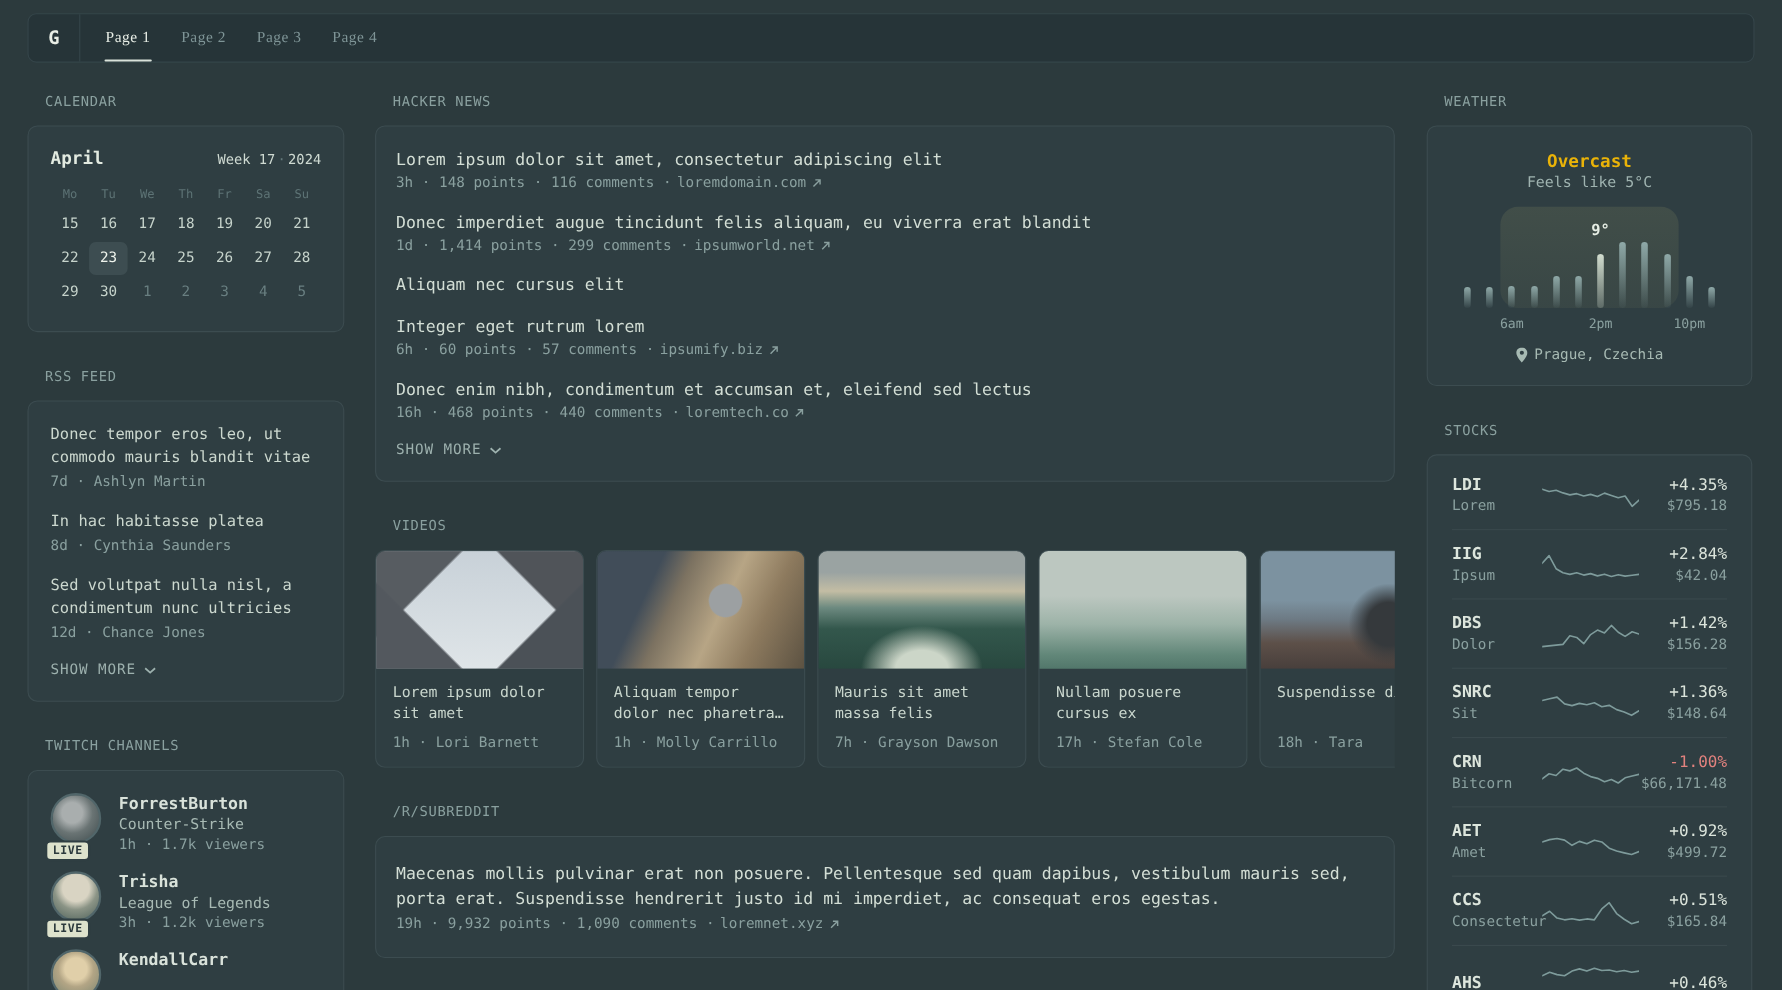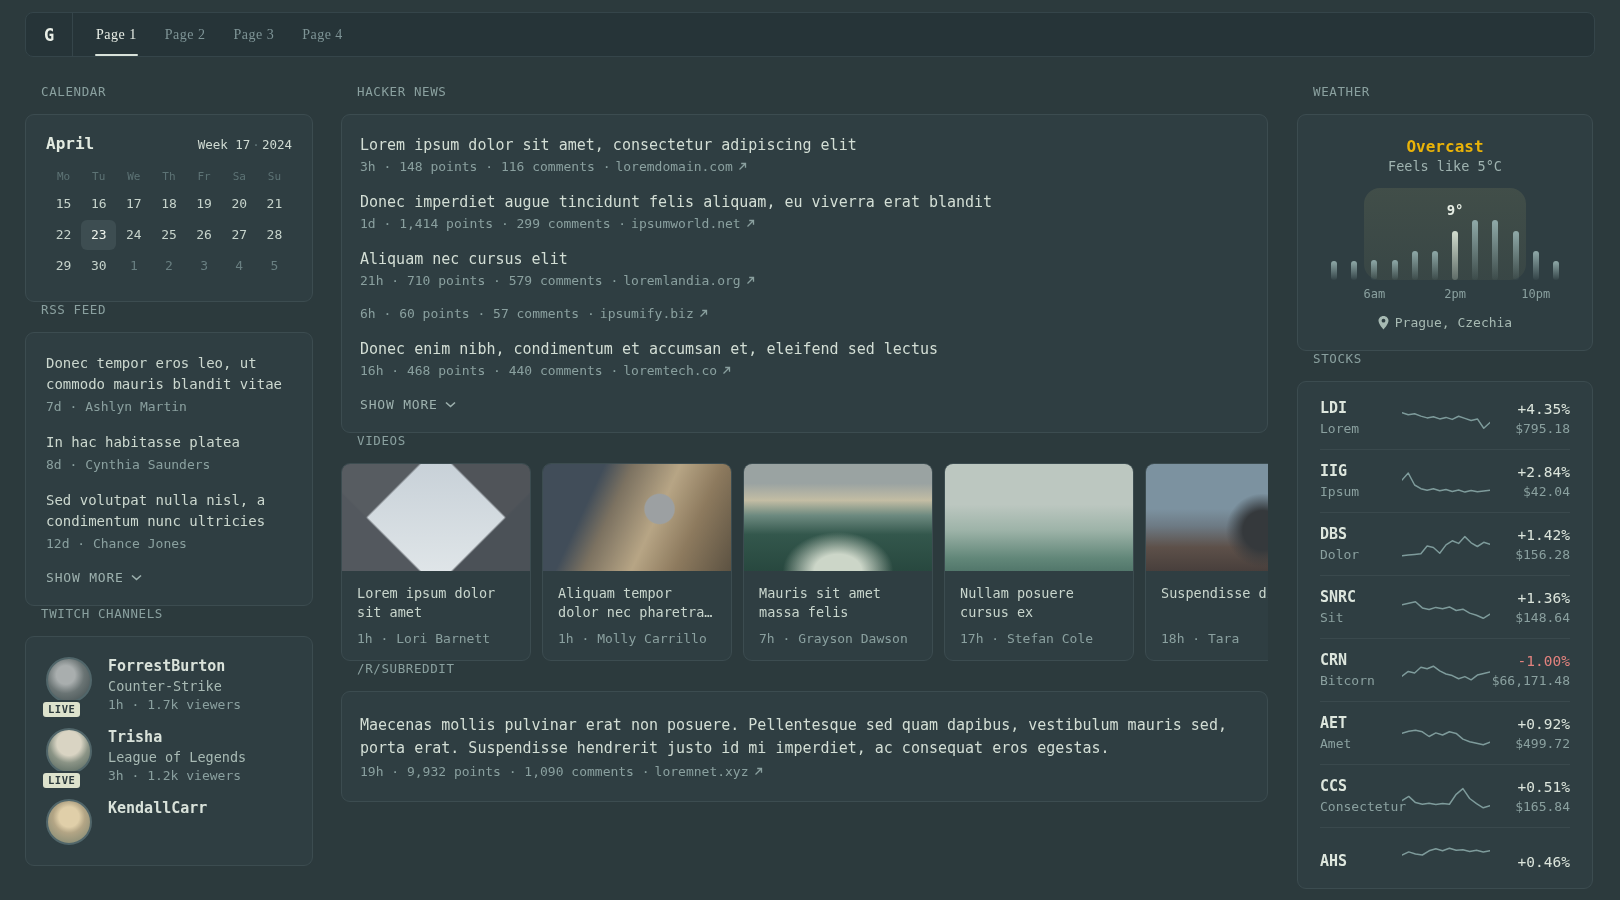--- a/index.html
+++ b/index.html
@@ -46,21 +46,21 @@
   .tab.active{color:#e8eee6;}
   .tab.active::after{
     content:"";position:absolute;left:13px;right:13px;bottom:0;height:2px;
     background:#d9e2da;border-radius:2px;
   }
   
   .col{position:absolute;top:84px;}
   .col-left{left:25px;width:288px;}
   .col-mid{left:341px;width:927px;}
   .col-right{left:1297px;width:296px;}
-  .widget + .widget{}
+  .widget + .widget{margin-top:32px;}
   .section-label{
     font-size:12.5px;color:#8aa09f;letter-spacing:0.6px;
     padding-left:16px;margin-bottom:15px;height:15px;
   }
   .card{
     background:var(--panel);
     border:1px solid var(--border);
     border-radius:9px;
   }
   
@@ -350,30 +350,24 @@
               <span>1d · 1,414 points · 299 comments ·</span>
               <span class="domain">ipsumworld.net</span>
               <svg class="ext-icon" width="9" height="9" viewBox="0 0 9 9">
                 <path d="M1.5 7.5 L7 2 M3.2 1.5 H7.5 V5.8"></path>
               </svg>
             </div>
           </div>
 
           <div class="feed-item">
             <div class="hn-title">Aliquam nec cursus elit</div>
-            <div class="feed-meta">
-              <span>21h · 710 points · 579 comments ·</span>
-              <span class="domain">loremlandia.org</span>
-              <svg class="ext-icon" width="9" height="9" viewBox="0 0 9 9">
-                <path d="M1.5 7.5 L7 2 M3.2 1.5 H7.5 V5.8"></path>
-              </svg>
-            </div>
-          </div>
-
-          <div class="feed-item">
+          </div>
+
+          <div class="feed-item">
+            <div class="hn-title">Integer eget rutrum lorem</div>
             <div class="feed-meta">
               <span>6h · 60 points · 57 comments ·</span>
               <span class="domain">ipsumify.biz</span>
               <svg class="ext-icon" width="9" height="9" viewBox="0 0 9 9">
                 <path d="M1.5 7.5 L7 2 M3.2 1.5 H7.5 V5.8"></path>
               </svg>
             </div>
           </div>
 
           <div class="feed-item">

